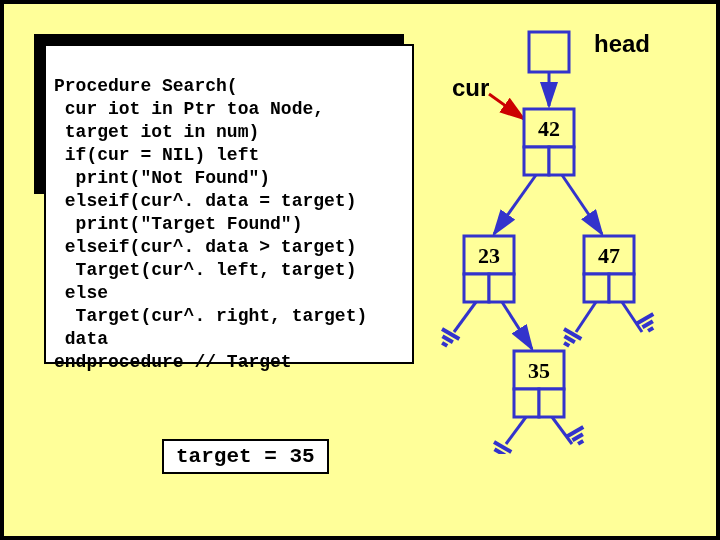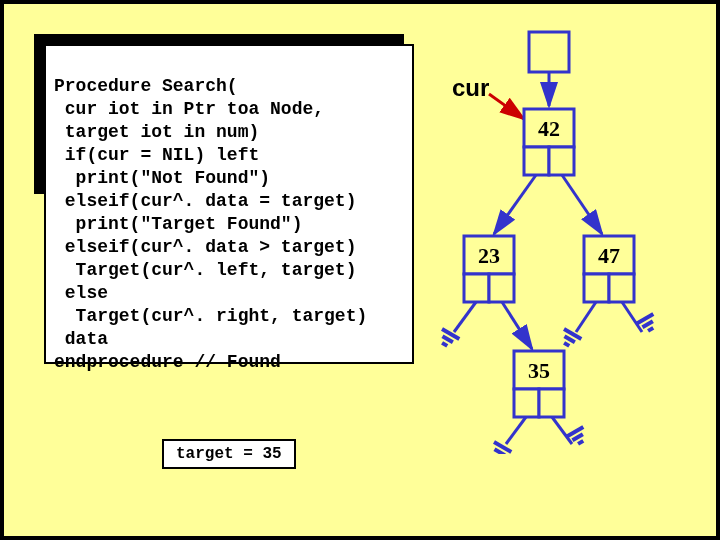--- a/index.html
+++ b/index.html
@@ -34,21 +34,21 @@
     color: #000;
   }
   .target-box {
     position: absolute;
     background: #fff;
     border: 2px solid #000;
     box-sizing: border-box;
     padding: 4px 12px;
     font-family: "Courier New", monospace;
     font-weight: bold;
-    font-size: 16px;
+    font-size: 21px;
   }
   .label {
     position: absolute;
     font-size: 24px;
     font-weight: bold;
     color: #000;
   }
   .tree {
     position: absolute;
     left: 420px;
@@ -70,26 +70,27 @@
 <span> target iot in num)</span>
 <span> if(cur = NIL) left</span>
 <span>  print("Not Found")</span>
 <span> elseif(cur^. data = target)</span>
 <span>  print("Target Found")</span>
 <span> elseif(cur^. data &gt; target)</span>
 <span>  Target(cur^. left, target)</span>
 <span> else</span>
 <span>  Target(cur^. right, target)</span>
 <span> data</span>
-<span>endprocedure // Found</span></div>
+<span>endprocedure // Target</span></div>
 
   <div class="target-box" style="left:158px; top:435px;">
     <span>target = 35</span>
   </div>
 
+  <div class="label" style="left:590px; top:26px;">head</div>
   <div class="label" style="left:448px; top:70px;">cur</div>
 
   <div class="tree">
     <svg width="280" height="430">
       <defs>
         <marker id="arrow-red" markerWidth="10" markerHeight="10" refX="8" refY="3" orient="auto">
           <path d="M0,0 L0,6 L9,3 z" fill="#cc0000"></path>
         </marker>
         <marker id="arrow-blue" markerWidth="10" markerHeight="10" refX="8" refY="3" orient="auto">
           <path d="M0,0 L0,6 L9,3 z" fill="#3333cc"></path>

